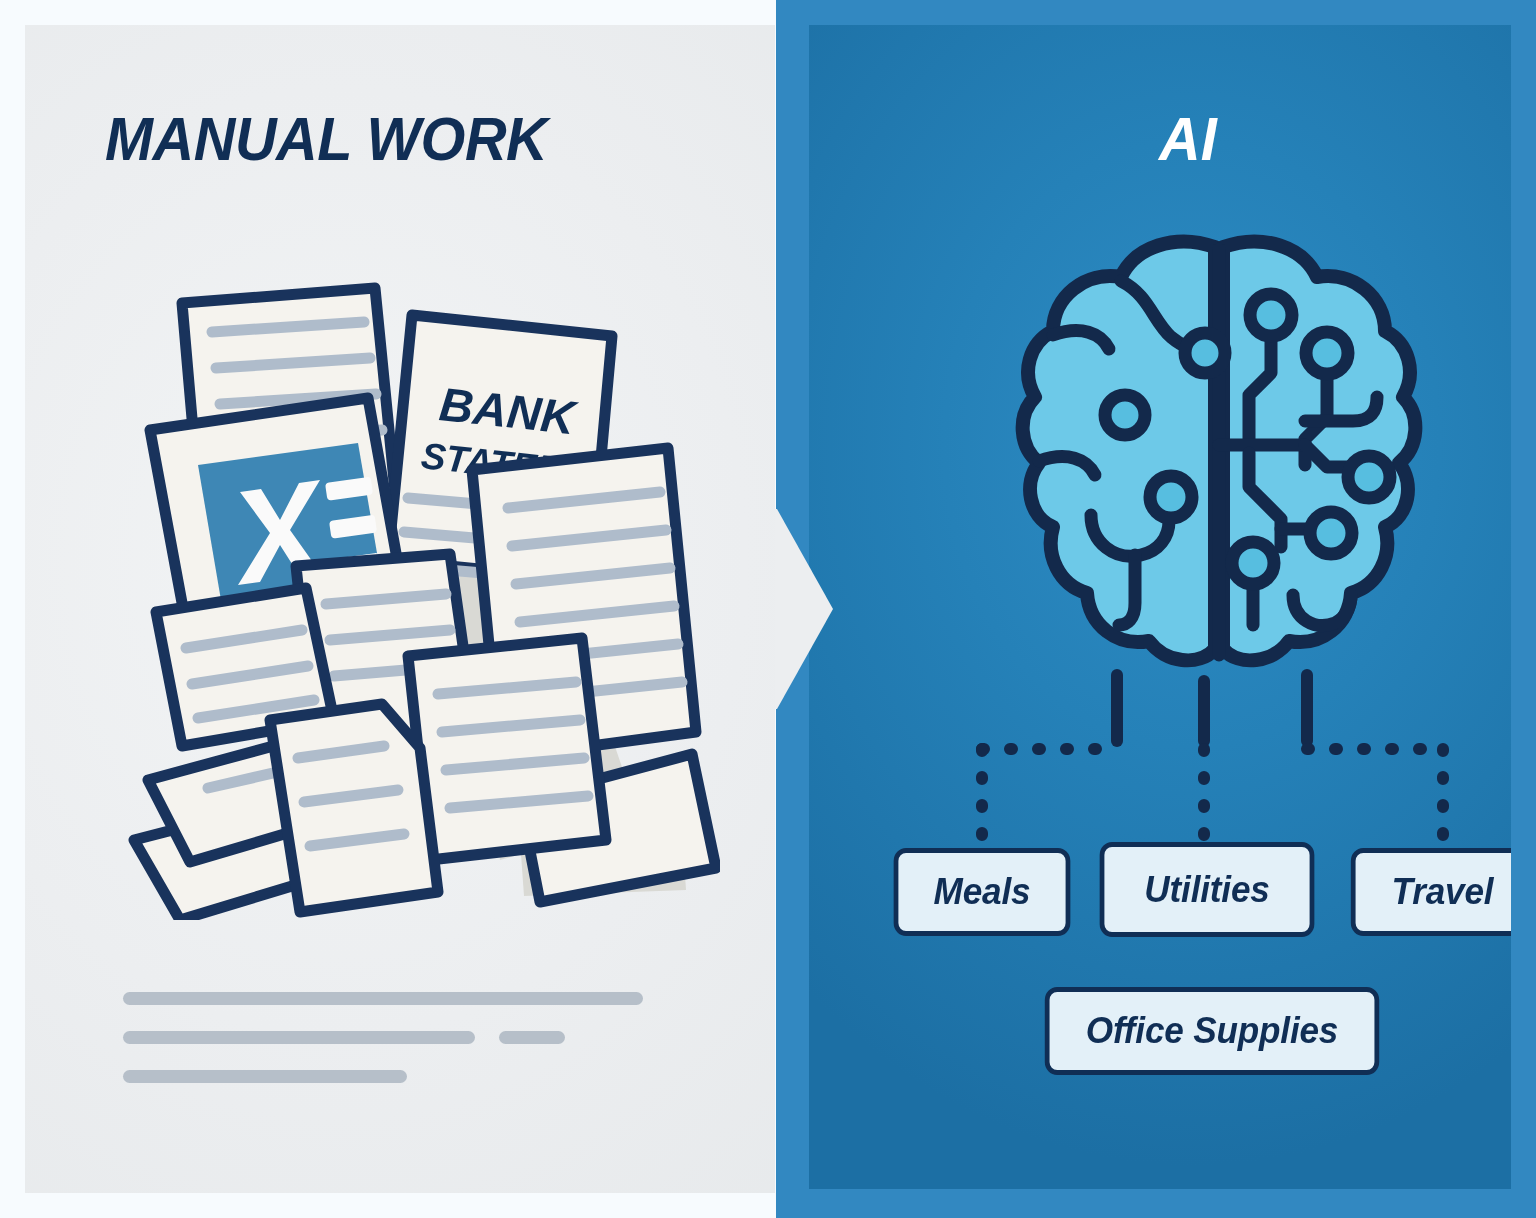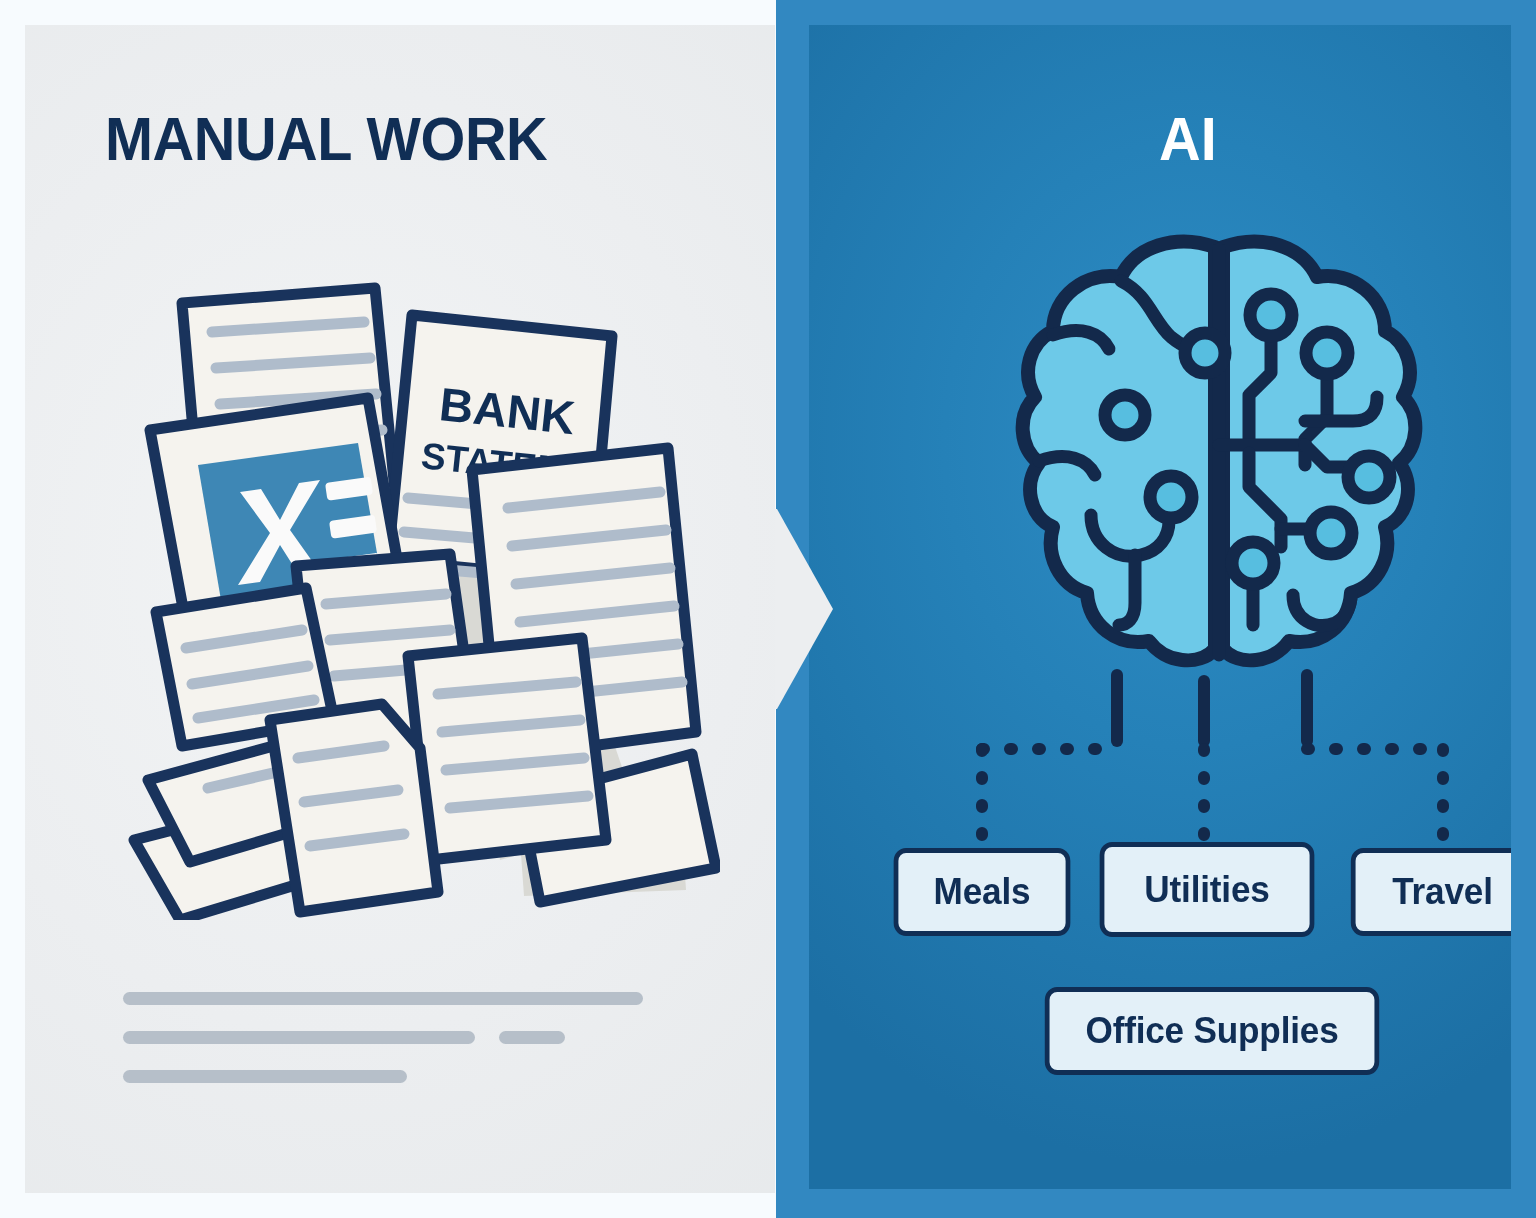--- a/index.html
+++ b/index.html
@@ -10,20 +10,21 @@
   }
   body {
     font-family: "Liberation Sans", sans-serif;
   }
   #stage {
     position: relative;
     width: 1536px;
     height: 1218px;
     overflow: hidden;
     background: #1d4ed8;
+    font-style: italic;
   }
   
   .bg-left {
     position: absolute;
     left: 0; top: 0;
     width: 776px; height: 1218px;
     background: #f7fbfe;
   }
   .bg-right {
     position: absolute;

